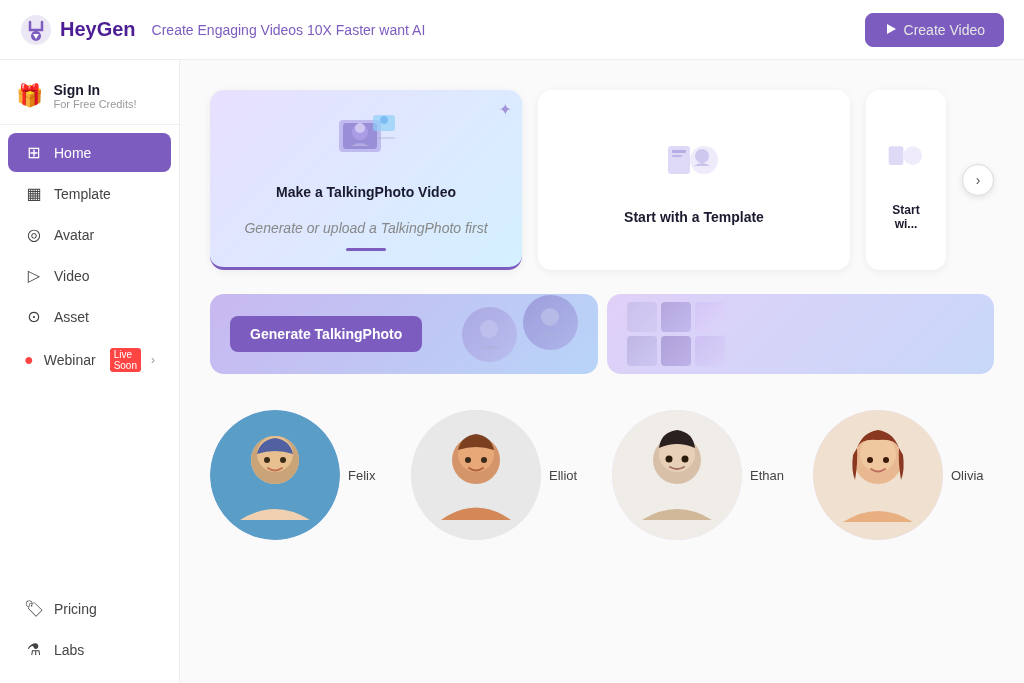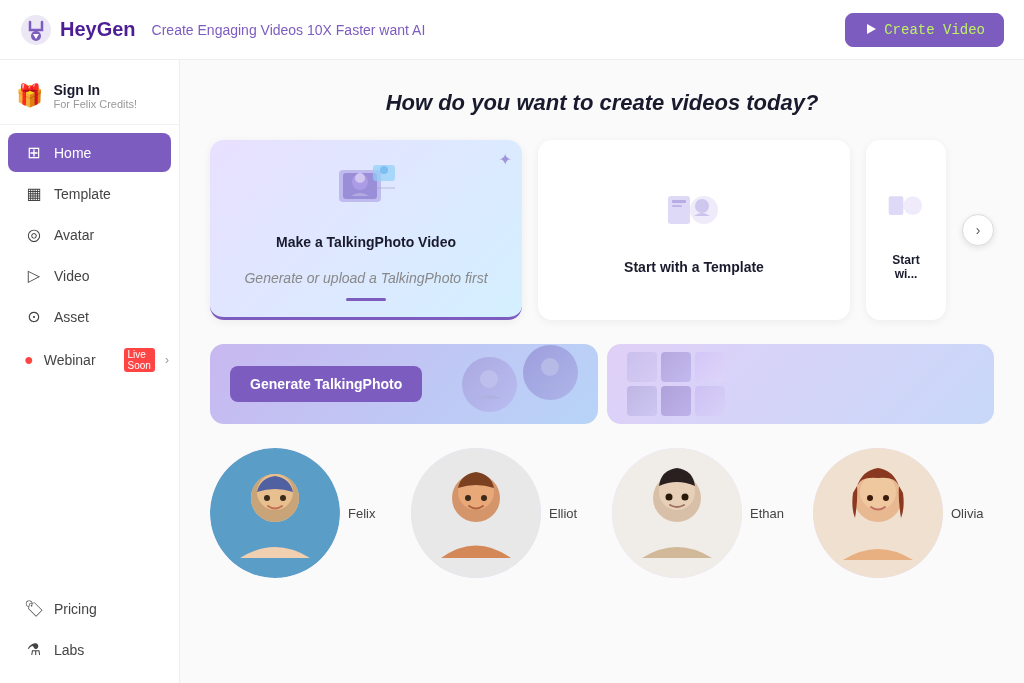--- a/index.html
+++ b/index.html
@@ -4,54 +4,54 @@
   <style>
     * { box-sizing: border-box; margin: 0; padding: 0; }
     body { font-family: -apple-system, BlinkMacSystemFont, 'Segoe UI', sans-serif; background: #f5f5f5; width: 1024px; height: 683px; overflow: hidden; display: flex; flex-direction: column; }
 
     
     .header { height: 60px; background: #fff; display: flex; align-items: center; padding: 0 20px; border-bottom: 1px solid #eee; gap: 16px; flex-shrink: 0; }
     .logo { display: flex; align-items: center; gap: 8px; font-size: 20px; font-weight: 700; color: #4c1d95; }
     .logo-icon { width: 32px; height: 32px; }
     .tagline { color: #7c5cbf; font-size: 14px; font-weight: 500; flex: 1; }
     .header-btn { padding: 8px 18px; border-radius: 8px; font-size: 14px; font-weight: 500; cursor: pointer; border: 1.5px solid #7c5cbf; color: #7c5cbf; background: #fff; }
-    .header-btn.primary { background: #7c5cbf; color: #bef264; border-color: #7c5cbf; display: flex; gap: 6px; font-family: Liberation Mono, monospace; }
+    .header-btn.primary { background: #7c5cbf; color: #e5e5e5; border-color: #7c5cbf; display: flex; gap: 6px; }
 
     
     .layout { display: flex; flex: 1; overflow: hidden; }
 
     
     .sidebar { width: 180px; background: #fff; border-right: 1px solid #eee; display: flex; flex-direction: column; padding: 12px 0; flex-shrink: 0; }
     .sidebar-sign-in { display: flex; align-items: center; gap: 10px; padding: 10px 16px 14px 16px; border-bottom: 1px solid #f0f0f0; margin-bottom: 8px; }
     .sign-in-icon { font-size: 22px; }
     .sign-in-text .name { font-size: 14px; font-weight: 600; color: #1a1a2e; }
     .sign-in-text .sub { font-size: 11px; color: #999; }
     .sidebar-item { display: flex; align-items: center; gap: 10px; padding: 10px 16px; cursor: pointer; color: #444; font-size: 14px; border-radius: 8px; margin: 0 8px 2px 8px; }
     .sidebar-item.active { background: #7c5cbf; color: #fff; }
     .sidebar-item .icon { font-size: 16px; width: 20px; text-align: center; }
     .sidebar-item.webinar { color: #444; }
-    .webinar-live-badge { font-size: 10px; background: #ff4444; color: #fff; border-radius: 3px; padding: 1px 4px; margin-left: 18px; }
+    .webinar-live-badge { font-size: 10px; background: #ff4444; color: #fff; border-radius: 3px; padding: 1px 4px; margin-left: 4px; }
     .webinar-chevron { margin-left: auto; font-size: 12px; color: #999; }
     .sidebar-bottom { margin-top: auto; }
 
     
     .main { flex: 1; overflow-y: auto; padding: 30px 30px 20px 30px; background: #fafafa; }
     .page-title { font-size: 22px; font-weight: 700; color: #1a1a2e; text-align: center; margin-bottom: 24px; font-style: italic; }
 
     
     .card-carousel { display: flex; gap: 16px; margin-bottom: 24px; align-items: stretch; position: relative; }
     .card { flex: 1; background: #fff; border-radius: 14px; padding: 20px 16px 16px 16px; display: flex; flex-direction: column; align-items: center; text-align: center; cursor: pointer; box-shadow: 0 2px 8px rgba(0,0,0,0.06); min-height: 130px; justify-content: center; }
     .card.active-card { border-bottom: 3px solid #7c5cbf; }
     .card-title { font-size: 14px; font-weight: 600; color: #1a1a2e; }
     .card-subtitle { font-size: 14px; color: #888; margin-top: 20px; font-style: italic; }
     .card-first { background: linear-gradient(135deg, #e8e0ff 0%, #d4f0ff 100%); }
     .carousel-arrow { width: 32px; height: 32px; border-radius: 50%; background: #fff; border: 1px solid #ddd; display: flex; align-items: center; justify-content: center; cursor: pointer; font-size: 14px; color: #555; box-shadow: 0 2px 6px rgba(0,0,0,0.1); align-self: center; flex-shrink: 0; }
 
     
-    .talking-photo-section { display: flex; gap: 9px; margin-bottom: 24px; }
+    .talking-photo-section { display: flex; gap: 9px; margin-bottom: 36px; }
     .talking-btn-card { flex: 1; background: linear-gradient(135deg, #c8b8f0 0%, #b8d4f8 100%); border-radius: 14px; padding: 20px; display: flex; align-items: center; justify-content: space-between; cursor: pointer; overflow: hidden; position: relative; height: 80px; }
     .talking-btn { background: #7c5cbf; color: #fff; border: none; padding: 10px 20px; border-radius: 8px; font-size: 14px; font-weight: 600; cursor: pointer; white-space: nowrap; }
     .talking-bg-art { display: flex; gap: 6px; opacity: 0.6; }
 
     
     .avatar-grid { display: flex; gap: 20px; }
     .avatar-item { display: flex; align-items: center; gap: 8px; flex: 1; cursor: pointer; }
     .avatar-img { width: 130px; height: 130px; border-radius: 50%; overflow: hidden; display: flex; align-items: center; justify-content: center; background: #e8e0ff; font-size: 60px; }
     .avatar-name { font-size: 13px; color: #444; font-weight: 500; }
 
@@ -80,21 +80,21 @@
   </button>
 </div>
 
 <div class="layout">
 
   <aside class="sidebar">
     <div class="sidebar-sign-in">
       <span class="sign-in-icon">🎁</span>
       <div class="sign-in-text">
         <div class="name">Sign In</div>
-        <div class="sub">For Felix Credits!</div>
+        <div class="sub">For Free Credits!</div>
       </div>
     </div>
 
     <div class="sidebar-item active">
       <span class="icon">⊞</span>
       <span>Home</span>
     </div>
     <div class="sidebar-item">
       <span class="icon">▦</span>
       <span>Template</span>
@@ -124,21 +124,20 @@
       </div>
       <div class="sidebar-item">
         <span class="icon">⚗</span>
         <span>Labs</span>
       </div>
     </div>
   </aside>
 
   <main class="main">
 
-    <h1 class="page-title">How do you want to create videos today?</h1>
 
     <div class="card-carousel">
 
       <div class="card card-first active-card" style="position:relative;">
         <span class="sparkle">✦</span>
         <div style="font-size:40px; margin-bottom:10px;">
           <svg width="70" height="55" viewBox="0 0 70 55">
             <rect x="8" y="10" width="42" height="32" rx="4" fill="#a090e0" opacity="0.5"></rect>
             <rect x="12" y="13" width="34" height="26" rx="3" fill="#8070c8" opacity="0.6"></rect>
             <circle cx="29" cy="22" r="8" fill="#b0a0e8" opacity="0.8"></circle>

